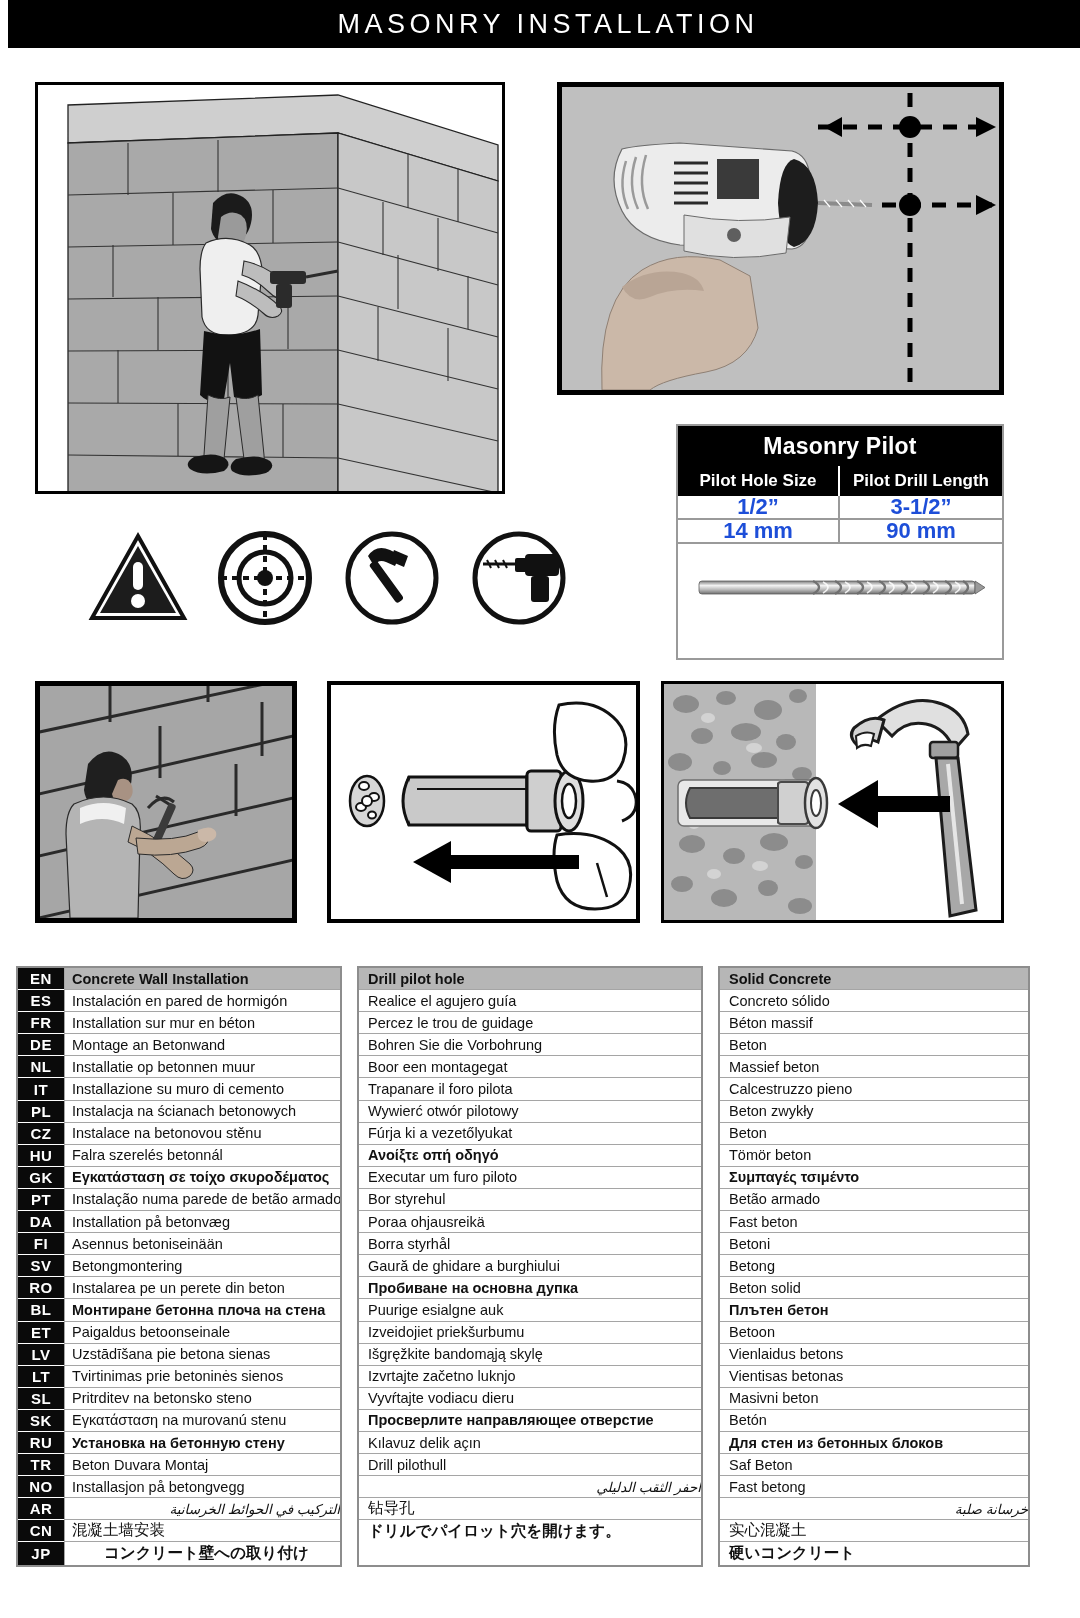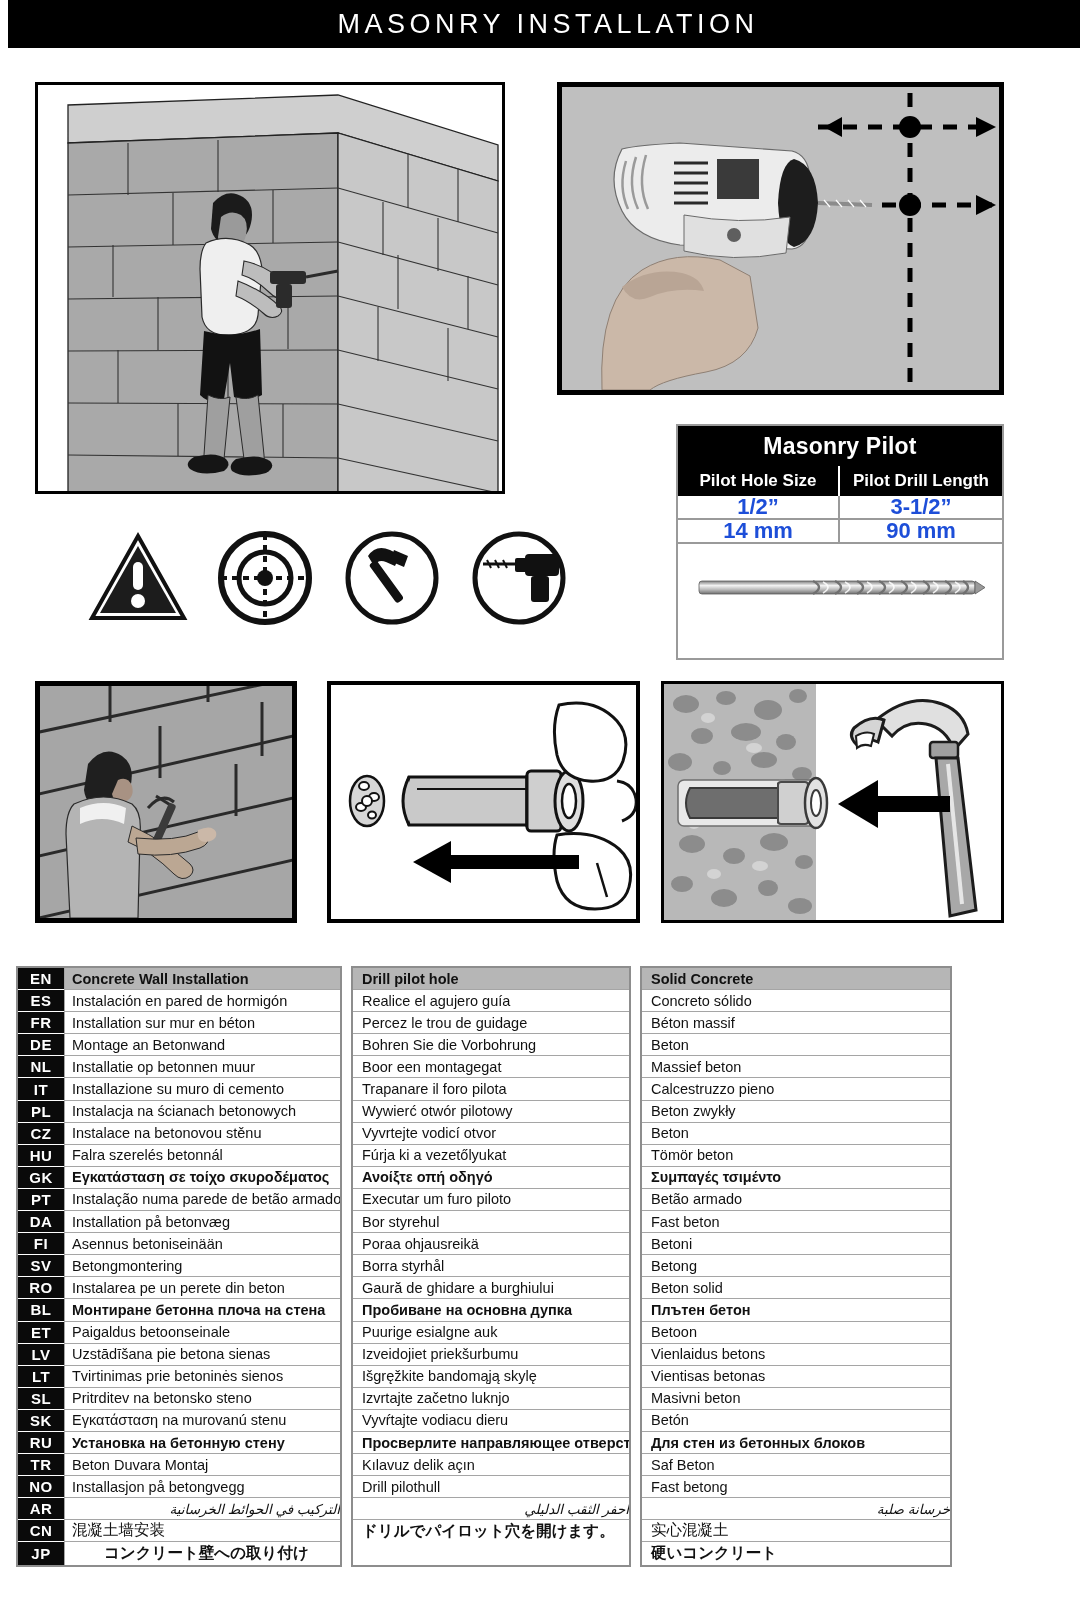--- a/index.html
+++ b/index.html
@@ -62,25 +62,25 @@
     font-size: 22px; font-weight: bold;
     border-right: 2px solid #9a9a9a; border-bottom: 2px solid #9a9a9a;
   }
   .pt-cell:last-child { border-right: none; }
   .pt-bit { height: 86px; display:flex; align-items:center; justify-content:center; }
   .pt-bit svg { display:block; }
 
   
   #lang-table {
     position: absolute; left: 16px; top: 966px; width: 1048px;
-    display: flex; gap: 9px;
+    display: flex; gap: 15px;
   }
   .lang-col { display:flex; flex-direction: column; }
   .lang-col.col-codes   { width: 326px; }
-  .lang-col.col-mid     { width: 280px; }
+  .lang-col.col-mid     { width: 346px; }
   .lang-col.col-right   { width: 312px; }
 
   .lang-colbox { border: 2px solid #8d8d8d; border-top: 2px solid #8d8d8d; background:#fff; }
 
   .lrow { display:flex; align-items:stretch; height: 22.1px; }
   .lcode {
     width: 46px; min-width:46px; background:#0a0a0a; color:#fff;
     display:flex; align-items:center; justify-content:center;
     font-size: 15px; font-weight: bold; letter-spacing:.5px;
     border-bottom: 1px solid #fff;
@@ -595,23 +595,20 @@
         <div class="lrow plain">
           <div class="ltext">Boor een montagegat</div>
         </div>
         <div class="lrow plain">
           <div class="ltext">Trapanare il foro pilota</div>
         </div>
         <div class="lrow plain">
           <div class="ltext">Wywierć otwór pilotowy</div>
         </div>
         <div class="lrow plain">
-          <div class="ltext">Vyvrtejte vodicí otvor</div>
-        </div>
-        <div class="lrow plain">
           <div class="ltext">Fúrja ki a vezetőlyukat</div>
         </div>
         <div class="lrow plain bold-row">
           <div class="ltext">Ανοίξτε οπή οδηγό</div>
         </div>
         <div class="lrow plain">
           <div class="ltext">Executar um furo piloto</div>
         </div>
         <div class="lrow plain">
           <div class="ltext">Bor styrehul</div>
@@ -647,20 +644,23 @@
           <div class="ltext">Просверлите направляющее отверстие</div>
         </div>
         <div class="lrow plain">
           <div class="ltext">Kılavuz delik açın</div>
         </div>
         <div class="lrow plain">
           <div class="ltext">Drill pilothull</div>
         </div>
         <div class="lrow plain ar-row">
           <div class="ltext">احفر الثقب الدليلي</div>
+        </div>
+        <div class="lrow plain cn-row">
+          <div class="ltext">钻导孔</div>
         </div>
         <div class="lrow plain bold-row cjk-row">
           <div class="ltext">ドリルでパイロット穴を開けます。</div>
         </div>
       </div>
     <div class="lang-col col-right lang-colbox" id="col3">
         <div class="lrow plain header-row">
           <div class="ltext">Solid Concrete</div>
         </div>
         <div class="lrow plain">

